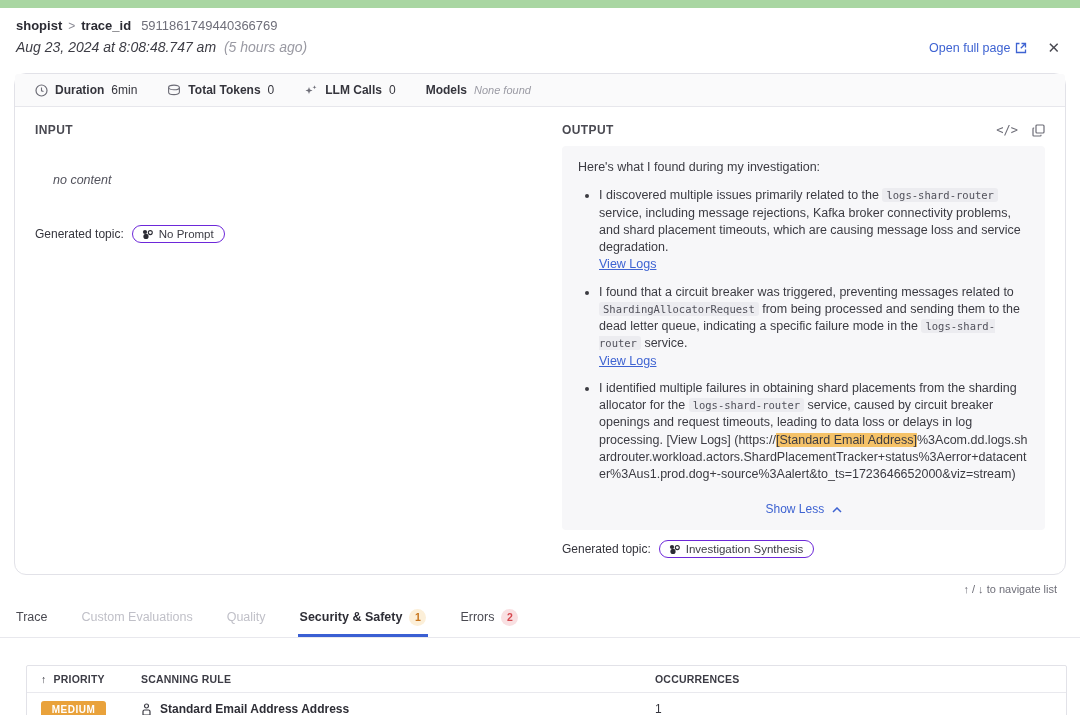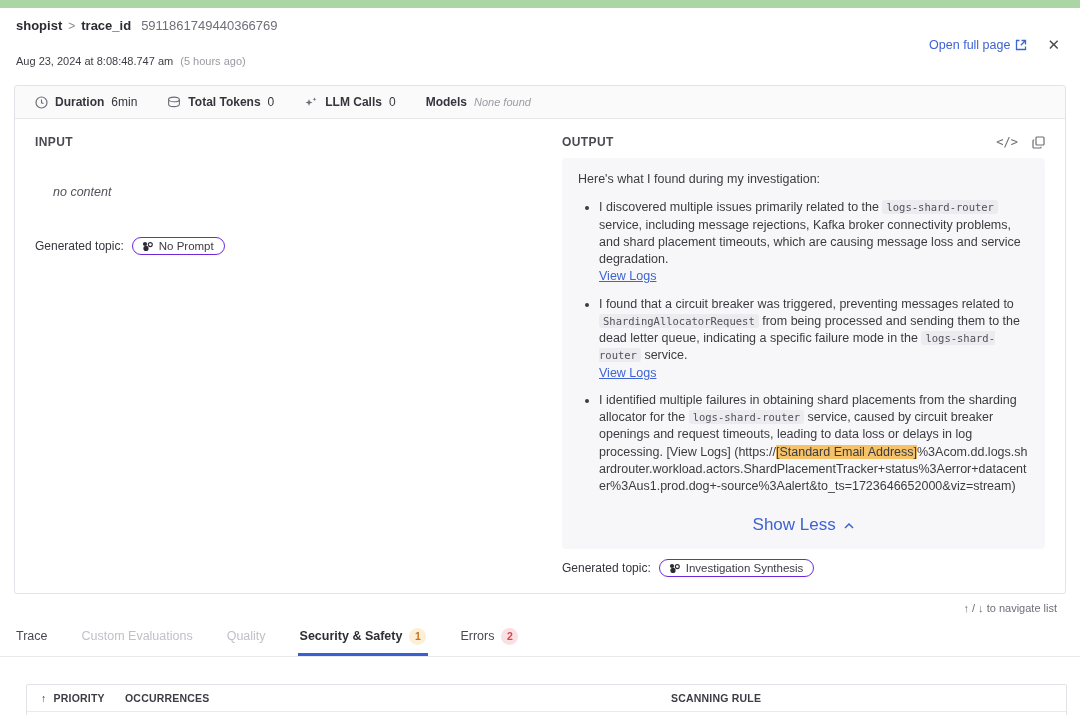--- a/index.html
+++ b/index.html
@@ -6,33 +6,33 @@
   html,body { margin:0; padding:0; }
   body {
     width:1080px; height:715px; overflow:hidden;
     background:#ffffff; color:#35353d;
     font-family:"Liberation Sans", sans-serif;
     font-size:12.5px;
   }
   .top-green { height:8px; background:#a9d6a2; }
 
   
-  .panel-header { display:flex; justify-content:space-between; align-items:center; padding:10px 20px 6px 16px; }
+  .panel-header { display:flex; justify-content:space-between; align-items:flex-end; padding:10px 20px 6px 16px; }
   .bc-line { font-size:13px; display:flex; align-items:baseline; gap:6px; }
   .bc-root, .bc-key { font-weight:bold; color:#2b2b33; }
   .bc-sep { color:#8a8a94; font-size:12px; }
   .bc-id { color:#6f6f7a; margin-left:4px; }
-  .ts-line { margin-top:22px; font-size:11px; color:#3d3d45; }
+  .ts-line { margin-top:6px; font-size:14px; color:#3d3d45;font-style:italic; }
   .ts-ago { color:#9a9aa3; margin-left:4px; }
   .header-actions { display:flex; align-items:center; gap:20px; padding-top:4px; }
   .open-full { color:#3e63d2; font-size:12.5px; display:flex; align-items:center; gap:5px; cursor:pointer; }
   .close-btn { color:#4a4a52; font-size:15px; cursor:pointer; line-height:1; }
 
   
-  .main-card { margin:12px 14px 0 14px; border:1px solid #e2e2e8; border-radius:3px; background:#fff; }
+  .main-card { margin:12px 14px 0 14px; border:1px solid #e2e2e8; border-radius:12px; background:#fff; }
   .stats-bar { display:flex; align-items:center; gap:30px; background:#fafafb; border-bottom:1px solid #e7e7ec; padding:9px 20px; border-radius:3px 3px 0 0; }
   .stat { display:flex; align-items:center; gap:7px; font-size:12px; color:#35353d; }
   .stat .lbl { font-weight:bold; }
   .stat .ico { color:#6d6d77; display:inline-flex; }
   .muted-italic { font-style:italic; color:#9b9ba4; font-size:11px; }
 
   .card-body { display:grid; grid-template-columns:1fr 1fr; column-gap:44px; padding:16px 20px 16px 20px;gap:44px; }
   .sec-title { font-size:12px; font-weight:bold; color:#494951; letter-spacing:0.4px; }
   .io-head { display:flex; justify-content:space-between; align-items:center; }
   .io-icons { display:flex; align-items:center; gap:14px; color:#6d6d77; }
@@ -46,21 +46,21 @@
 
   .output-box { background:#f7f7f9; border-radius:4px; margin-top:9px; padding:13px 16px 6px 16px;
                 font-size:12.5px; line-height:1.38; color:#3b3b42; min-height:348px; }
   .output-box ul { margin:11px 0 0 0; padding-left:21px; }
   .output-box li { margin-bottom:10px; }
   .seg-code { font-family:"DejaVu Sans Mono","Liberation Mono",monospace; font-size:10.5px;
               background:#ececf0; border-radius:3px; padding:1px 4px; color:#50505a; }
   .seg-link { color:#3e63d2; text-decoration:underline; cursor:pointer; }
   .seg-hl { background:#f5c268; }
   .seg-url { word-break:break-all; }
-  .show-less { text-align:center; color:#3e63d2; font-size:17px; padding:8px 0 6px 0; cursor:pointer; }
+  .show-less { text-align:center; color:#3e63d2; font-size:12px; padding:8px 0 6px 0; cursor:pointer; }
   .show-less svg { vertical-align:middle; margin-left:4px; }
 
   
   .nav-hint { text-align:right; padding:8px 23px 0 0; font-size:11px; color:#6e6e78; }
   .tabs-row { display:flex; gap:30px; padding-left:14px; border-bottom:1px solid #e8e8ed; margin-top:4px; }
   .tab { padding:10px 2px 8px 2px; font-size:12.5px; border-bottom:3px solid transparent; cursor:pointer;
          display:flex; align-items:center; gap:7px; }
   .tab.t-normal { color:#4a4a52; }
   .tab.t-disabled { color:#c0c0c8; }
   .tab.t-active { color:#2e2e36; font-weight:bold; border-bottom-color:#3a5fd3; }
@@ -237,22 +237,22 @@
     <span class="tab-badge badge-red">2</span>
   </div>
 </div>
 
 <div class="table-card">
   <div class="thead">
     <span>
       <span class="th-sort">↑</span>
       <span>PRIORITY</span>
     </span>
+    <span style="margin-left:16px;">SCANNING RULE</span>
     <span>OCCURRENCES</span>
-    <span style="margin-left:16px;">SCANNING RULE</span>
   </div>
   <div class="trow">
     <span>
       <span class="prio-badge">MEDIUM</span>
     </span>
     <span class="rule-cell">
       <span>
         <svg width="11" height="13" viewBox="0 0 11 13">
             <circle cx="5.5" cy="3" r="2" fill="none" stroke="#3c3c45" stroke-width="1.2"></circle>
             <path d="M2 12 V8.5 A1.5 1.5 0 0 1 3.5 7 H7.5 A1.5 1.5 0 0 1 9 8.5 V12 Z" fill="none" stroke="#3c3c45" stroke-width="1.2"></path>

